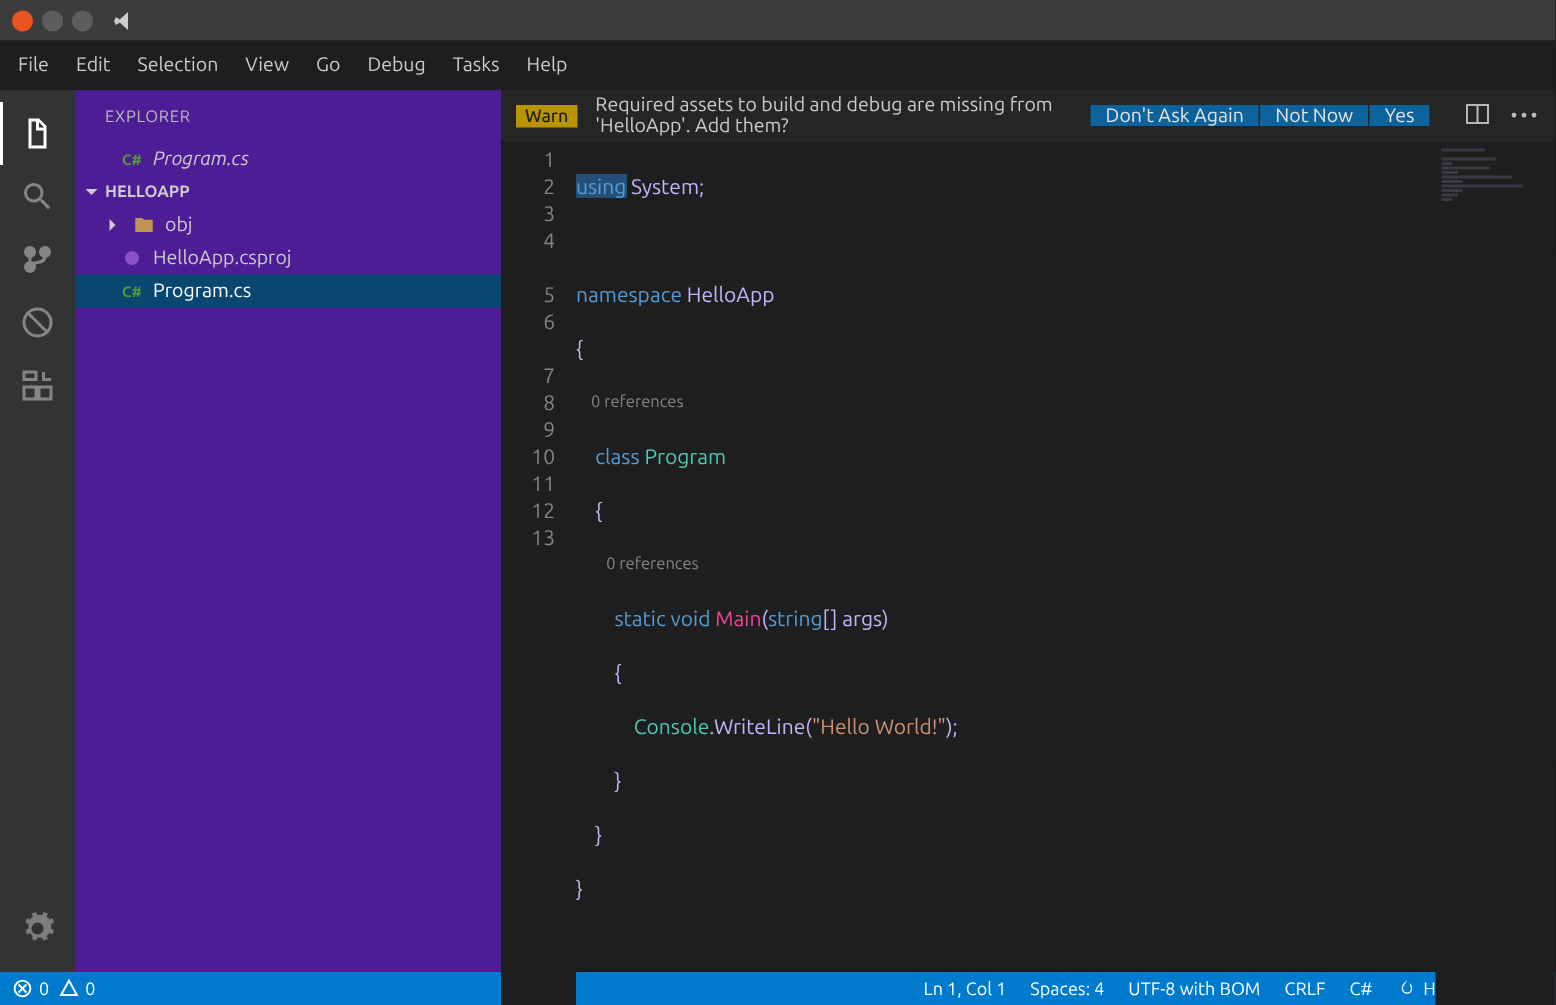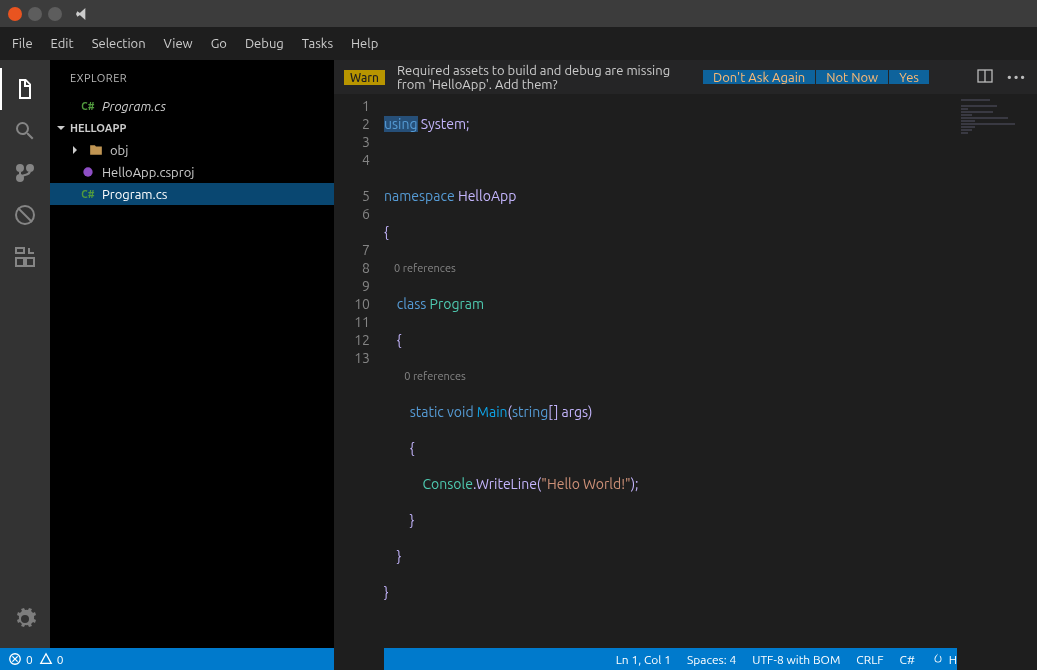--- a/index.html
+++ b/index.html
@@ -13,51 +13,51 @@
 .titlelabel svg { fill:#cccccc; }
 .menubar { height: 26px; background: #1e1e1e; display: flex; align-items: center; padding: 16px 4px; gap: 2px; border-bottom:1px solid #1e1e1e;}
 .menuitem { padding: 4px 8px; color: #cccccc; cursor: pointer; font-size:13px;}
 .main { flex: 1; display: flex; min-height: 0; }
 .activitybar { width: 50px; background: #333333; display: flex; flex-direction: column; align-items: center; padding-top: 8px; }
 .activity-icon { width: 50px; height: 42px; display: flex; align-items: center; justify-content: center; cursor: pointer; color: #858585; position:relative;}
 .activity-icon.active { color: #ffffff; }
 .activity-icon.active::before { content:""; position:absolute; left:0; top:0; bottom:0; width:2px; background:#ffffff;}
 .activity-icon svg { width: 24px; height: 24px; }
 .activity-bottom { margin-top: auto; margin-bottom: 8px; }
-.sidebar { width: 284px; background: #000000; display: flex; flex-direction: column; color:#bbbbbb; font-size:12px;}
+.sidebar { width: 284px; background: #4c1d95; display: flex; flex-direction: column; color:#bbbbbb; font-size:12px;}
 .sidebar-header { height: 35px; display: flex; align-items: center; padding: 0 20px; font-size: 11px; color: #bbbbbb; letter-spacing: 0.5px; }
 .section-header { height: 22px; display: flex; align-items: center; padding: 0 4px; font-size: 11px; font-weight: bold; color: #cccccc; cursor:pointer; gap:2px;}
 .chev { width:14px; height:14px; display:inline-flex; align-items:center; justify-content:center;}
 .chev svg { width:10px; height:10px; fill:#cccccc;}
 .tree-item { height: 22px; display: flex; align-items: center; padding-left: 18px; gap: 6px; cursor: pointer; color:#cccccc; font-size:13px;}
 .tree-item.indent1 { padding-left: 18px; }
 .tree-item.indent2 { padding-left: 30px; }
 .tree-item.active { background: #094771; color: #ffffff; }
 .file-icon { width:16px; height:16px; display:inline-flex; align-items:center; justify-content:center; font-size:9px; font-weight:bold; border-radius:2px; color:#fff;}
 .file-icon.cs { color:#519a3e; font-size:10px;}
 .file-icon.folder { color:#c09553; }
 .file-icon.csproj { color:#8e4ec5; }
 .italic { font-style: italic; }
 .editor-area { flex: 1; display: flex; flex-direction: column; background: #1e1e1e; position:relative; min-width:0;}
 .notification-bar { position:absolute; top:0; left:0; right:0; height: 35px; background: #252526; display: flex; align-items: center; padding: 0 10px; gap: 12px; z-index:5; border-bottom:1px solid #1e1e1e;}
 .warn-badge { background: #b89500; color: #1e1e1e; padding: 1px 6px; font-size: 12px; font-weight:500;}
 .notif-text { color: #cccccc; font-size: 13px; flex:1;}
-.notif-btn { background: #0e639c; color: #fdba74; padding: 0 10px; font-size: 13px; cursor: pointer; border:none;}
+.notif-btn { background: #0e639c; color: #e5e5e5; padding: 0 10px; font-size: 13px; cursor: pointer; border:none;}
 .notif-right { display:flex; gap:1px; margin-left:auto;}
-.notif-btn.yes { margin-right: 36px; }
+.notif-btn.yes { margin-right: 12px; }
 .editor-right-icons { display:flex; gap:14px; color:#bbbbbb; align-items:center;}
 .editor-right-icons span { cursor:pointer; }
 .code-area { flex: 1; display: flex; padding-top: 35px; position:relative;}
 .gutter { width: 50px; background: #1e1e1e; color: #858585; font-family: "Consolas", monospace; font-size: 14px; text-align: right; padding-right: 14px; line-height: 18px; padding-top:2px;}
 .code { flex: 1; font-family: "Consolas", monospace; font-size: 14px; line-height: 18px; padding-top:2px; white-space: pre; position:relative;}
 .line { height: 18px; }
 .c-kw { color: #569cd6; }
 .c-type { color: #4ec9b0; }
 .c-str { color: #ce9178; }
-.c-fn { color: #0ea5e9; }
+.c-fn { color: #ec4899; }
 .c-plain { color: #c4b5fd; }
 .c-cursor { background:#264f78;}
 .ref { color:#858585; font-size:11px; height:18px; padding-left:0;}
 .minimap { width:80px; background:#1e1e1e; position:relative;}
 .minimap-content { position:absolute; top:4px; right:4px; left:4px; opacity:0.5;}
 .mm-line { height:2px; margin-bottom:1px; background:#556; }
 .statusbar { height: 22px; background: #007acc; color: #ffffff; display: flex; align-items: center; padding: 0 8px; font-size: 12px; gap: 14px; }
 .statusbar .left { display: flex; align-items: center; gap: 6px; }
 .statusbar .right { margin-left: auto; display: flex; align-items: center; gap: 16px; }
 .status-item { cursor: pointer; display:flex; align-items:center; gap:4px;}

